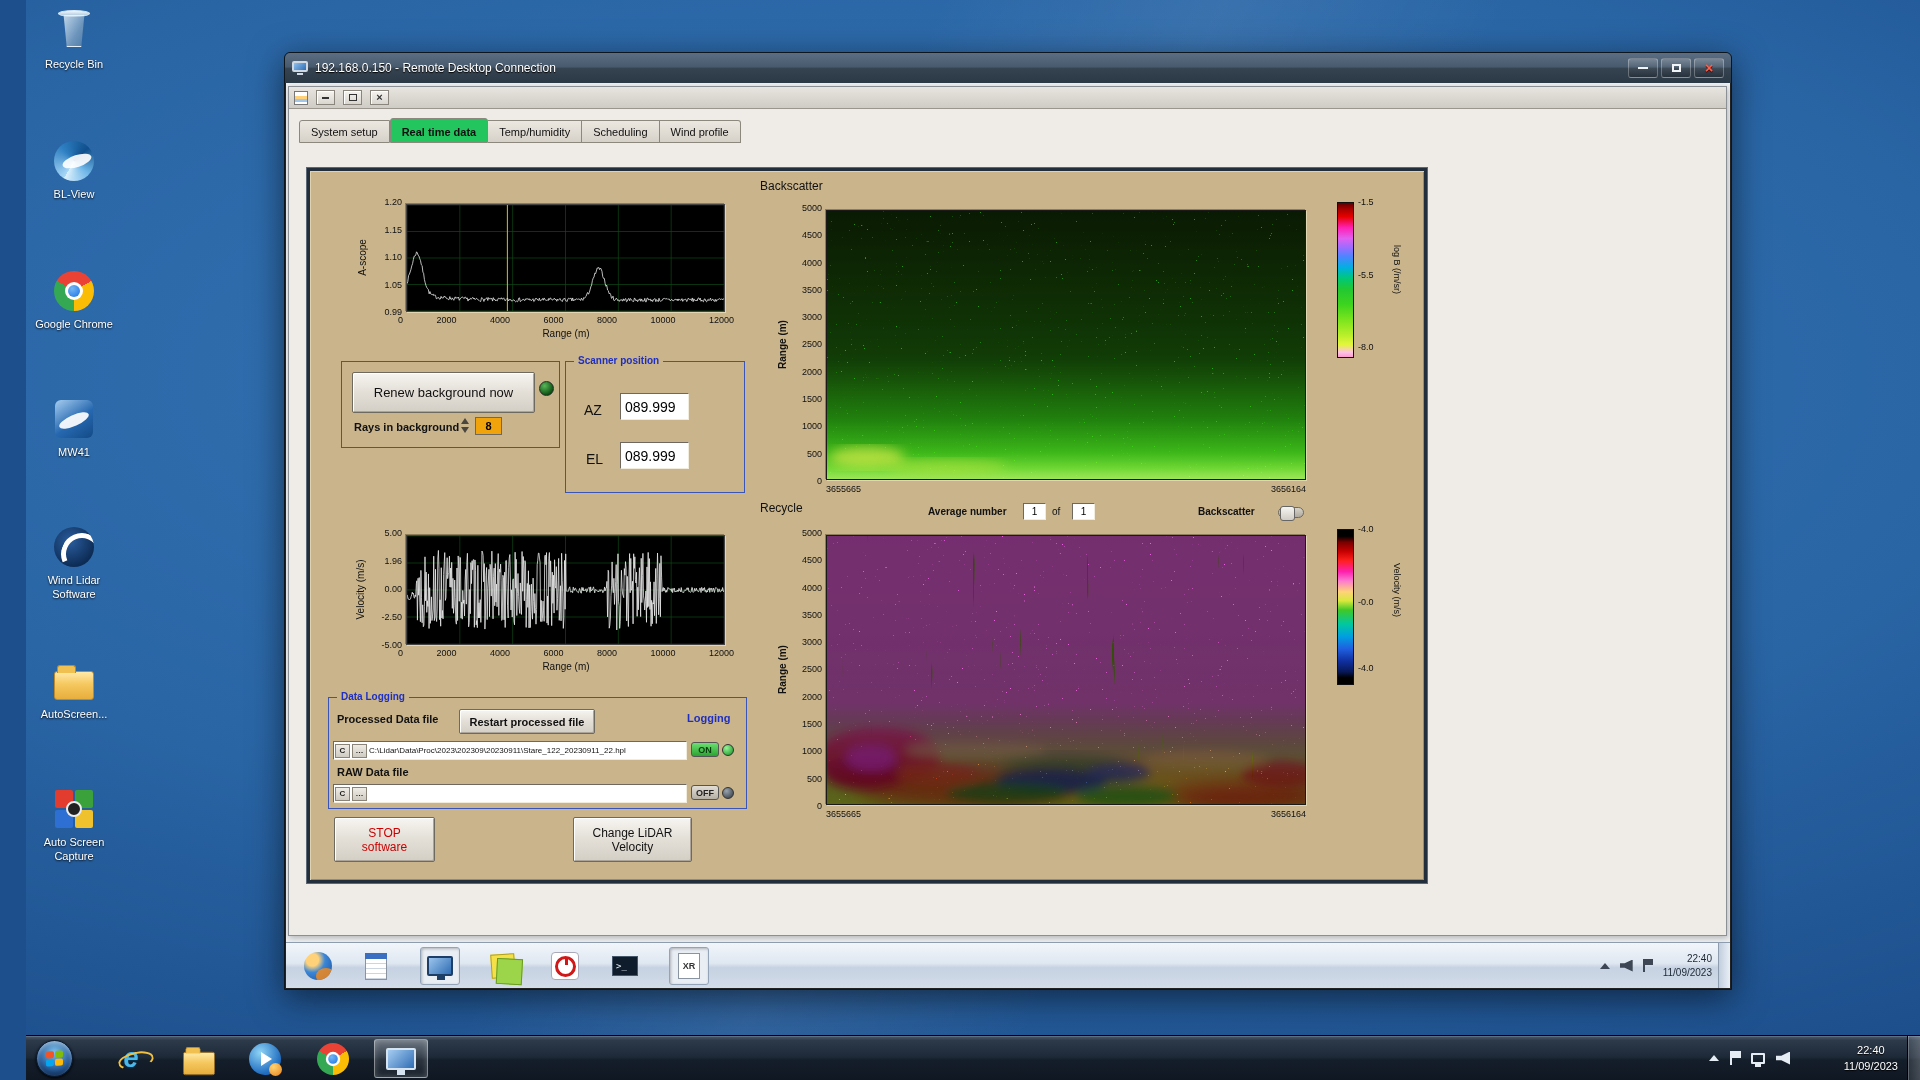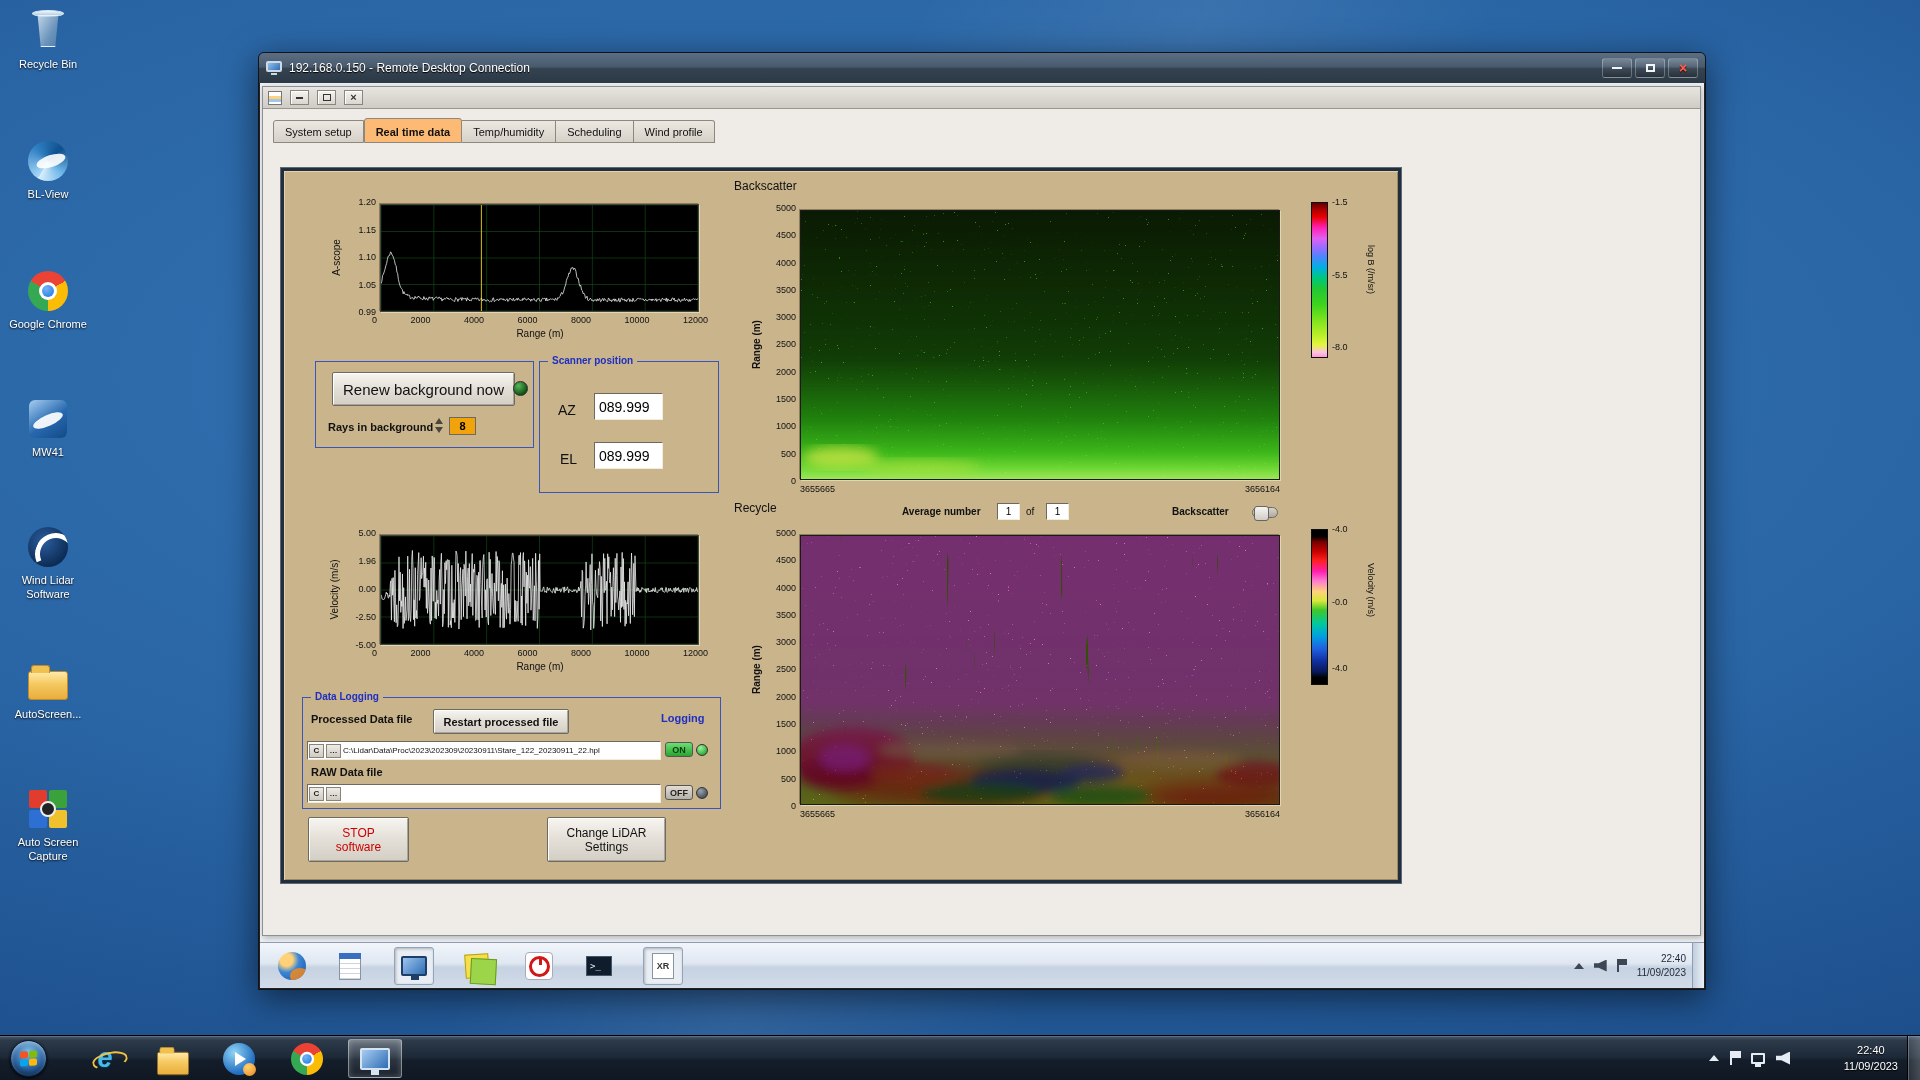--- a/index.html
+++ b/index.html
@@ -1,20 +1,20 @@
 <!DOCTYPE html>
 <html><head>
 <meta charset="utf-8">
 <style>
 *{margin:0;padding:0;box-sizing:border-box}
 html,body{width:1920px;height:1080px;overflow:hidden}
 body{font-family:"Liberation Sans",sans-serif;position:relative;background:#1d4f8c}
 #screen{position:absolute;inset:0;background:
   linear-gradient(115deg, rgba(255,255,255,0) 38%, rgba(255,255,255,.07) 50%, rgba(255,255,255,0) 62%),
-  radial-gradient(140% 100% at 45% 35%, #3474b5 0%, #2a66a6 40%, #1d4f8c 72%, #133e72 100%);}
+  radial-gradient(140% 100% at 45% 35%, #3474b5 0%, #2a66a6 40%, #1d4f8c 72%, #133e72 100%); margin-left: 26px;}
 .abs{position:absolute}
 
 
 .dicon{position:absolute;left:0;width:96px;display:flex;flex-direction:column;align-items:center;gap:4px;cursor:default}
 .dlabel{font-size:11px;color:#fff;text-shadow:0 1px 2px rgba(0,0,0,.95);text-align:center;line-height:1.25;max-width:90px}
 .art{width:46px;height:46px;position:relative;display:flex;align-items:center;justify-content:center}
 .ic-bin{width:26px;height:32px;background:linear-gradient(120deg,rgba(223,238,248,.85),rgba(138,170,199,.7) 60%,rgba(93,131,166,.7));border:1px solid #e6f0f8;border-radius:3px 3px 6px 6px;clip-path:polygon(10% 0,90% 0,78% 100%,22% 100%)}
 .ic-bin-lid{position:absolute;top:2px;left:7px;width:32px;height:7px;background:linear-gradient(#eef6fc,#a9c6dd);border:1px solid #dcebf6;border-radius:50%}
 .ic-blview{width:40px;height:40px;border-radius:50%;background:conic-gradient(from 210deg,#a8d8f8,#2e7fc2 30%,#0f4f8c 55%,#6fb7e8 78%,#dbeffc);position:relative;overflow:hidden}
 .ic-blview::before{content:"";position:absolute;left:8px;top:14px;width:30px;height:12px;background:#fff;border-radius:50%;transform:rotate(-18deg);opacity:.9}
@@ -56,21 +56,21 @@
 .m-min{width:7px;height:2px;background:#333}
 .m-max{width:8px;height:7px;border:1.5px solid #333}
 .m-x{font-size:11px;font-weight:bold;color:#333;line-height:1}
 .sl-body{position:absolute;top:22px;left:0;right:0;bottom:0}
 
 
 .tabstrip{position:absolute;top:6px;left:10px;display:flex;align-items:flex-end;height:28px}
 .tab{padding:5px 11px 4px;font-size:11px;color:#111;background:linear-gradient(180deg,#ece8e1,#d6d1c8);border:1px solid #8d887e;border-left-width:0;cursor:pointer;white-space:nowrap}
 .tab:first-child{border-left-width:1px;border-radius:3px 0 0 0}
 .tab:last-child{border-radius:0 3px 0 0}
-.tab.active{background:#fdba74;font-weight:bold;padding-top:7px;margin-top:-3px;border-radius:3px 3px 0 0;border-left-width:1px;z-index:2}
+.tab.active{background:#22c55e;font-weight:bold;padding-top:7px;margin-top:-3px;border-radius:3px 3px 0 0;border-left-width:1px;z-index:2}
 
 
 .panel{position:absolute;left:18px;top:59px;width:1120px;height:715px;background:#c9b48c;border:3px solid #222e3c;outline:1px solid #5c6876;box-shadow:inset 1px 1px 0 #e0d2ae, inset -1px -1px 0 #9a8a66}
 
 .blackplot{position:absolute;background:#000;border:1px solid #444;box-shadow:1px 1px 0 #e3d6b2,-1px -1px 0 #8d7d5a}
 .blackplot svg{width:100%;height:100%;display:block}
 .heatplot{position:absolute;border:1px solid #1a1a1a;box-shadow:1px 1px 0 #e3d6b2,-1px -1px 0 #8d7d5a;overflow:hidden}
 .heatplot svg{width:100%;height:100%;display:block}
 
 .vaxis{position:absolute;width:100px;text-align:center;transform:rotate(-90deg);font-size:10px;color:#111;white-space:nowrap}
@@ -299,21 +299,21 @@
                   <div class="tick">2000</div>
                   <div class="tick">4000</div>
                   <div class="tick">6000</div>
                   <div class="tick">8000</div>
                   <div class="tick">10000</div>
                   <div class="tick">12000</div>
                 </div>
               <div class="haxis" style="left:186px;top:157px;width:140px">Range (m)</div>
 
               <div class="bluegroup" style="left:31px;top:190px;width:219px;height:87px">
-                <div class="btn3d" style="position:absolute;left:16px;top:10px;width:183px;height:34px;font-size:15px">Renew background now</div>
+                <div class="btn3d" style="position:absolute;left:10px;top:10px;width:183px;height:41px;font-size:13px">Renew background now</div>
                 <span class="led" style="left:197px;top:19px"></span>
                 <span class="blab" style="left:12px;top:59px">Rays in background</span>
                 <span class="spin" style="left:119px;top:55px"></span>
                 <span class="valbox" style="left:133px;top:55px;width:27px;height:18px;background:#f0a30a">8</span>
               </div>
 
               <div class="bluegroup" style="left:255px;top:190px;width:180px;height:132px">
                 <span class="gtitle">Scanner position</span>
                 <span class="blab" style="left:18px;top:40px;font-size:14px;font-weight:normal">AZ</span>
                 <span class="numbox" style="left:54px;top:31px;width:69px;height:27px">089.999</span>
@@ -382,21 +382,21 @@
                   <span class="pled off"></span>
                 </div>
               </div>
 
               <div class="btn3d" style="position:absolute;left:24px;top:646px;width:101px;height:45px;flex-direction:column;color:#cc0000;font-size:12px">
                 <span>STOP</span>
                 <span>software</span>
               </div>
               <div class="btn3d" style="position:absolute;left:263px;top:646px;width:119px;height:45px;flex-direction:column;font-size:12px">
                 <span>Change LiDAR</span>
-                <span>Settings</span>
+                <span>Velocity</span>
               </div>
 
               <div class="sectitle" style="left:450px;top:8px">Backscatter</div>
               <div class="vaxis" style="left:422px;top:168px;font-weight:bold">Range (m)</div>
               <div class="ytickcol" style="left:466px;top:33px;width:46px;height:282px">
                   <div class="tick">5000</div>
                   <div class="tick">4500</div>
                   <div class="tick">4000</div>
                   <div class="tick">3500</div>
                   <div class="tick">3000</div>

